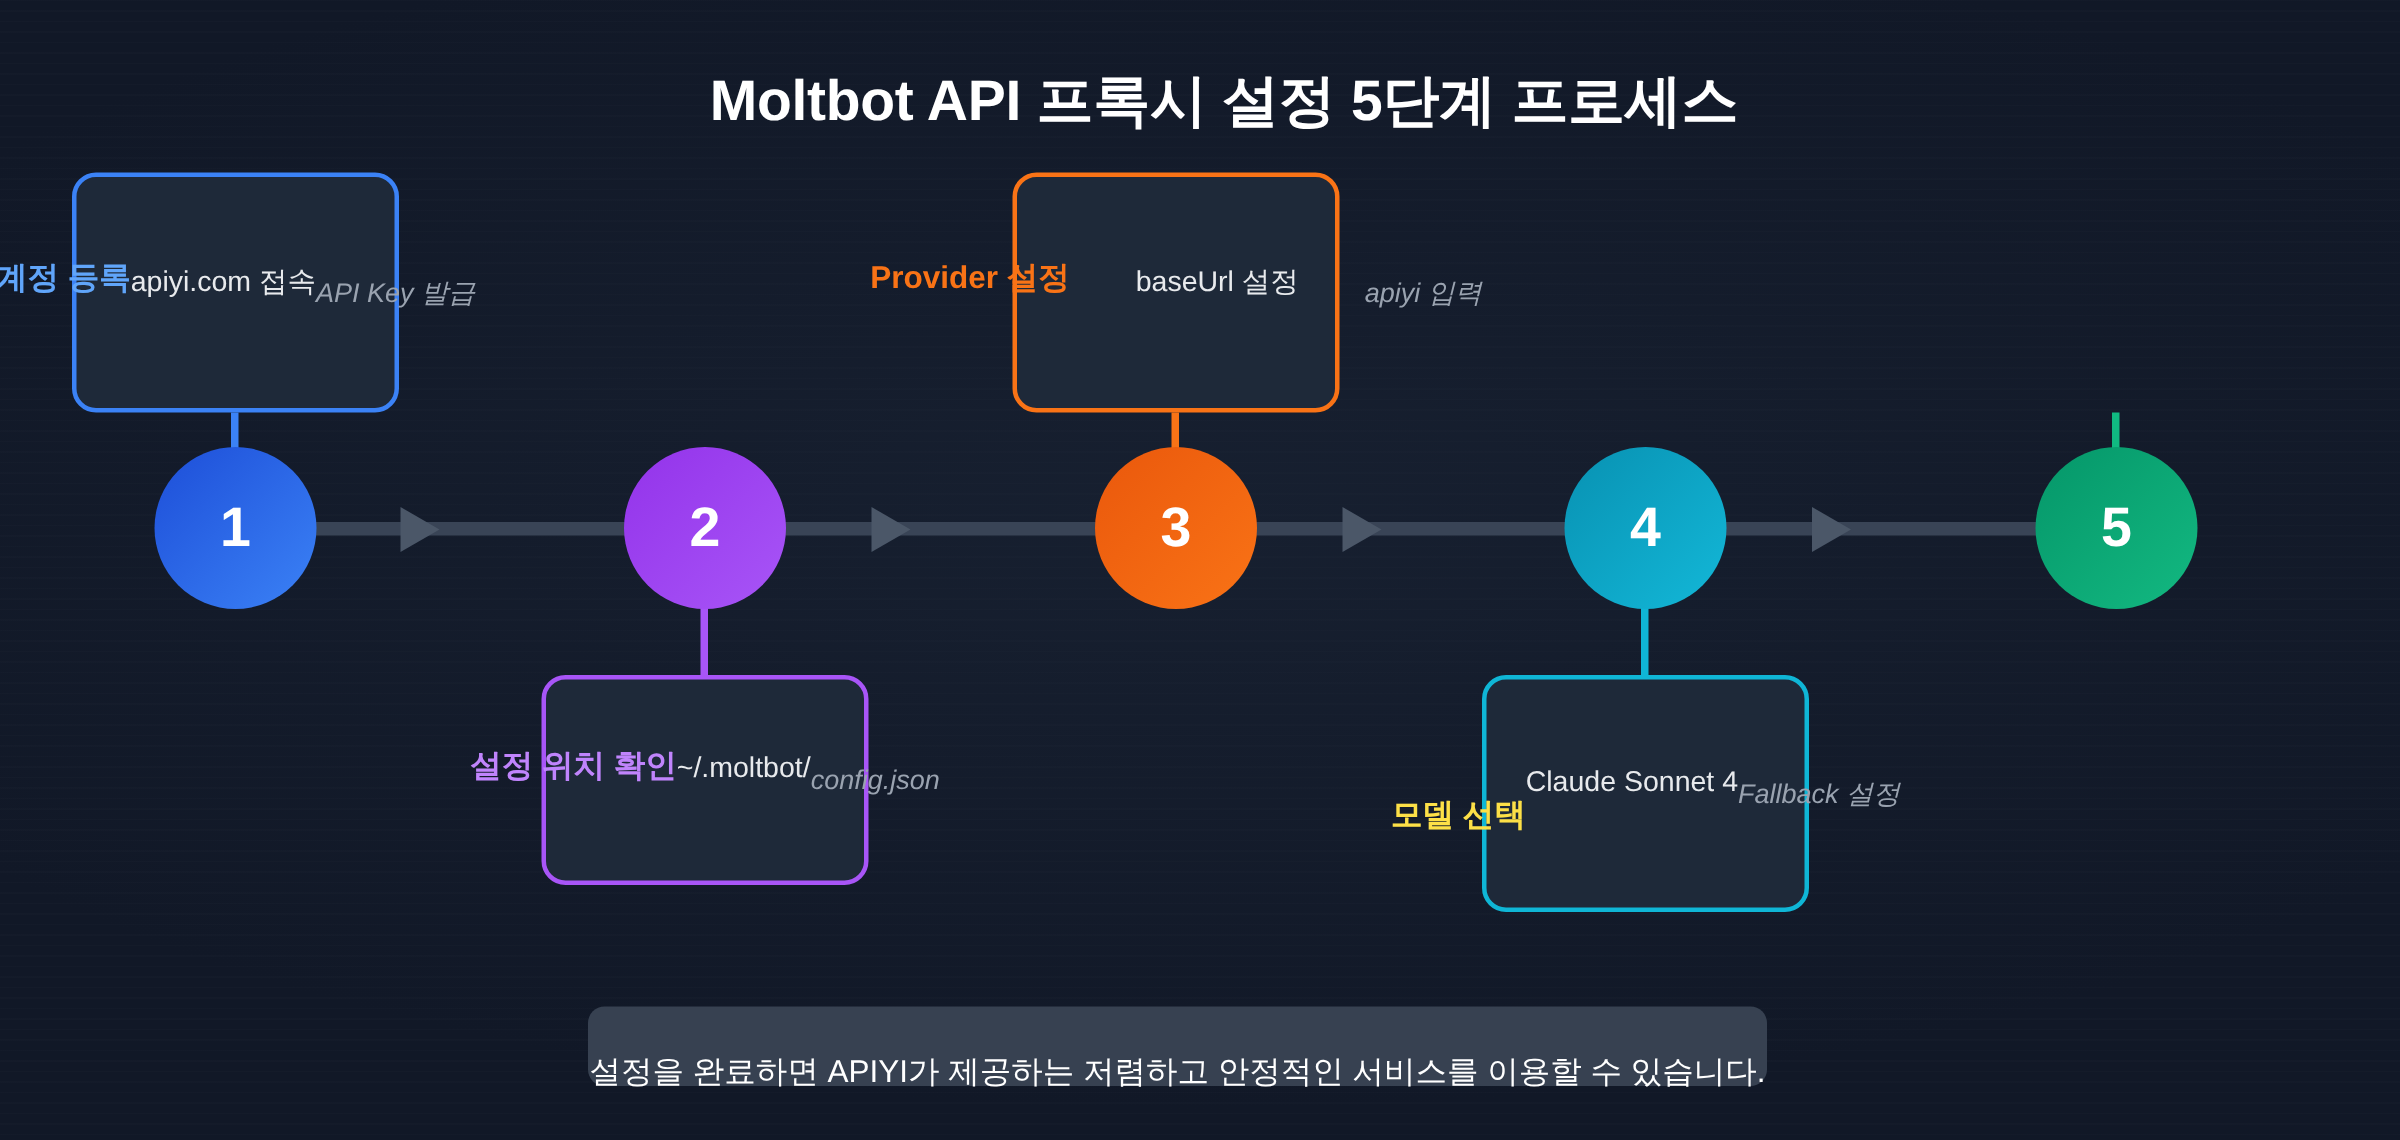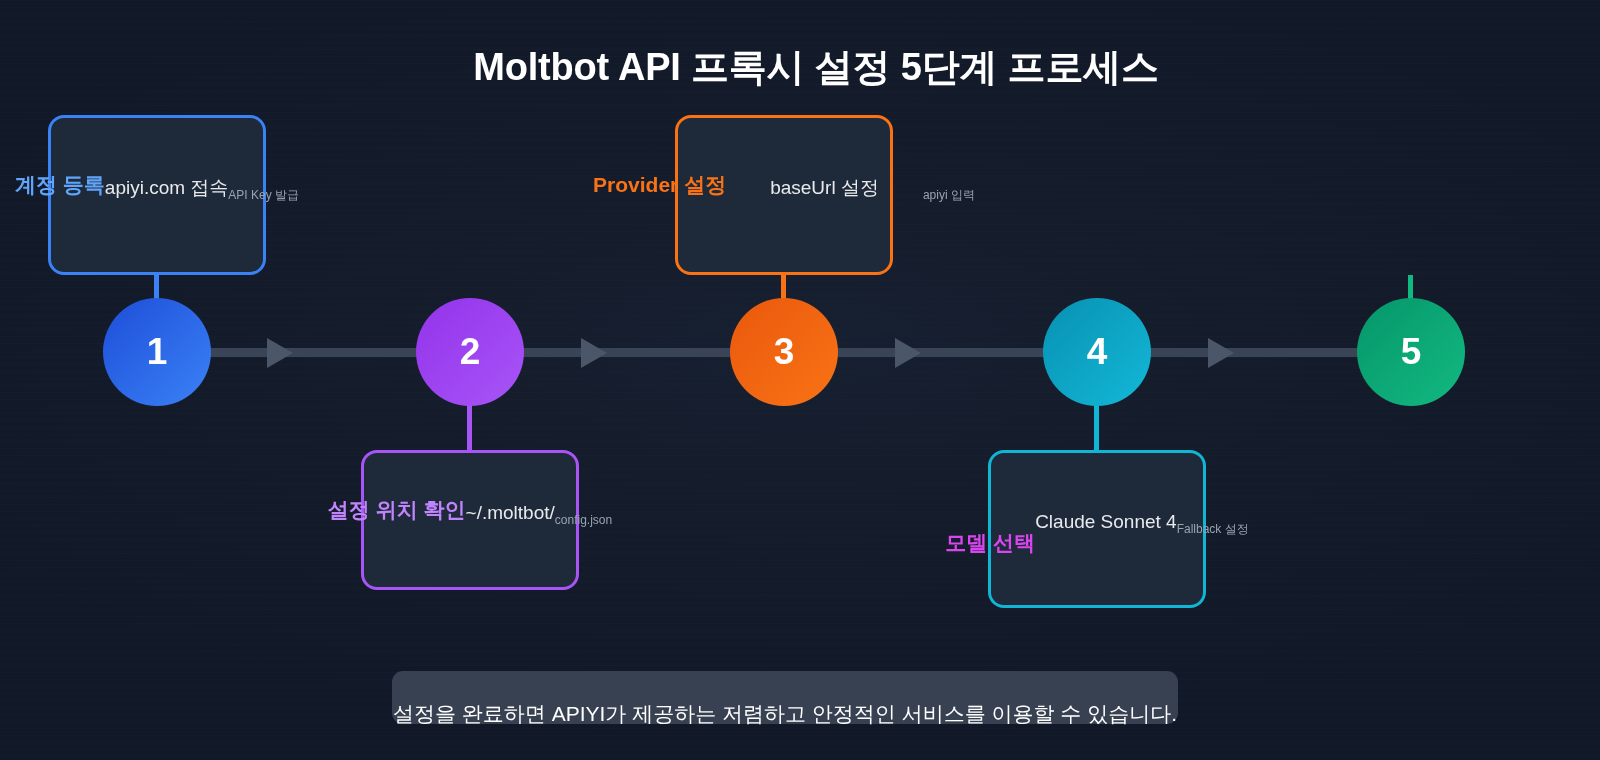--- a/index.html
+++ b/index.html
@@ -122,24 +122,25 @@
 
   .card-line-1 {
     font-size: 19px;
     color: #e8eaed;
     margin-bottom: 14px;
     text-align: center;
     white-space: nowrap;
   }
 
   .card-line-2 {
-    font-size: 12px;
+    font-size: 18px;
     color: #9aa3b0;
     text-align: center;
     white-space: nowrap;
+    font-style: italic;
   }
 
   
   .footer-banner {
     position: absolute;
     left: 392px;
     top: 671px;
     width: 786px;
     height: 53px;
     background: #374151;
@@ -206,21 +207,21 @@
   <div class="stem" style="left:781px; top:275px; height:30px; background:#f97316;"></div>
   <div class="step-circle" style="left:730px; background:linear-gradient(135deg,#ea580c 0%,#f97316 100%);">
     <span>3</span>
   </div>
 
   <div class="step-circle" style="left:1043px; background:linear-gradient(135deg,#0891b2 0%,#13b8d8 100%);">
     <span>4</span>
   </div>
   <div class="stem" style="left:1094px; top:404px; height:48px; background:#0fb6d6;"></div>
   <div class="step-card" style="left:988px; top:450px; height:158px; border-color:#0fb6d6;">
-    <div class="card-title" style="color:#d946ef;margin-top:48px;">모델 선택</div>
+    <div class="card-title" style="color:#fde047;margin-top:48px;">모델 선택</div>
     <div class="card-line-1">Claude Sonnet 4</div>
     <div class="card-line-2">Fallback 설정</div>
   </div>
 
   <div class="stem" style="left:1408px; top:275px; height:30px; background:#10b981;"></div>
   <div class="step-circle" style="left:1357px; background:linear-gradient(135deg,#059669 0%,#13b981 100%);">
     <span>5</span>
   </div>
 
   <div class="footer-banner">

